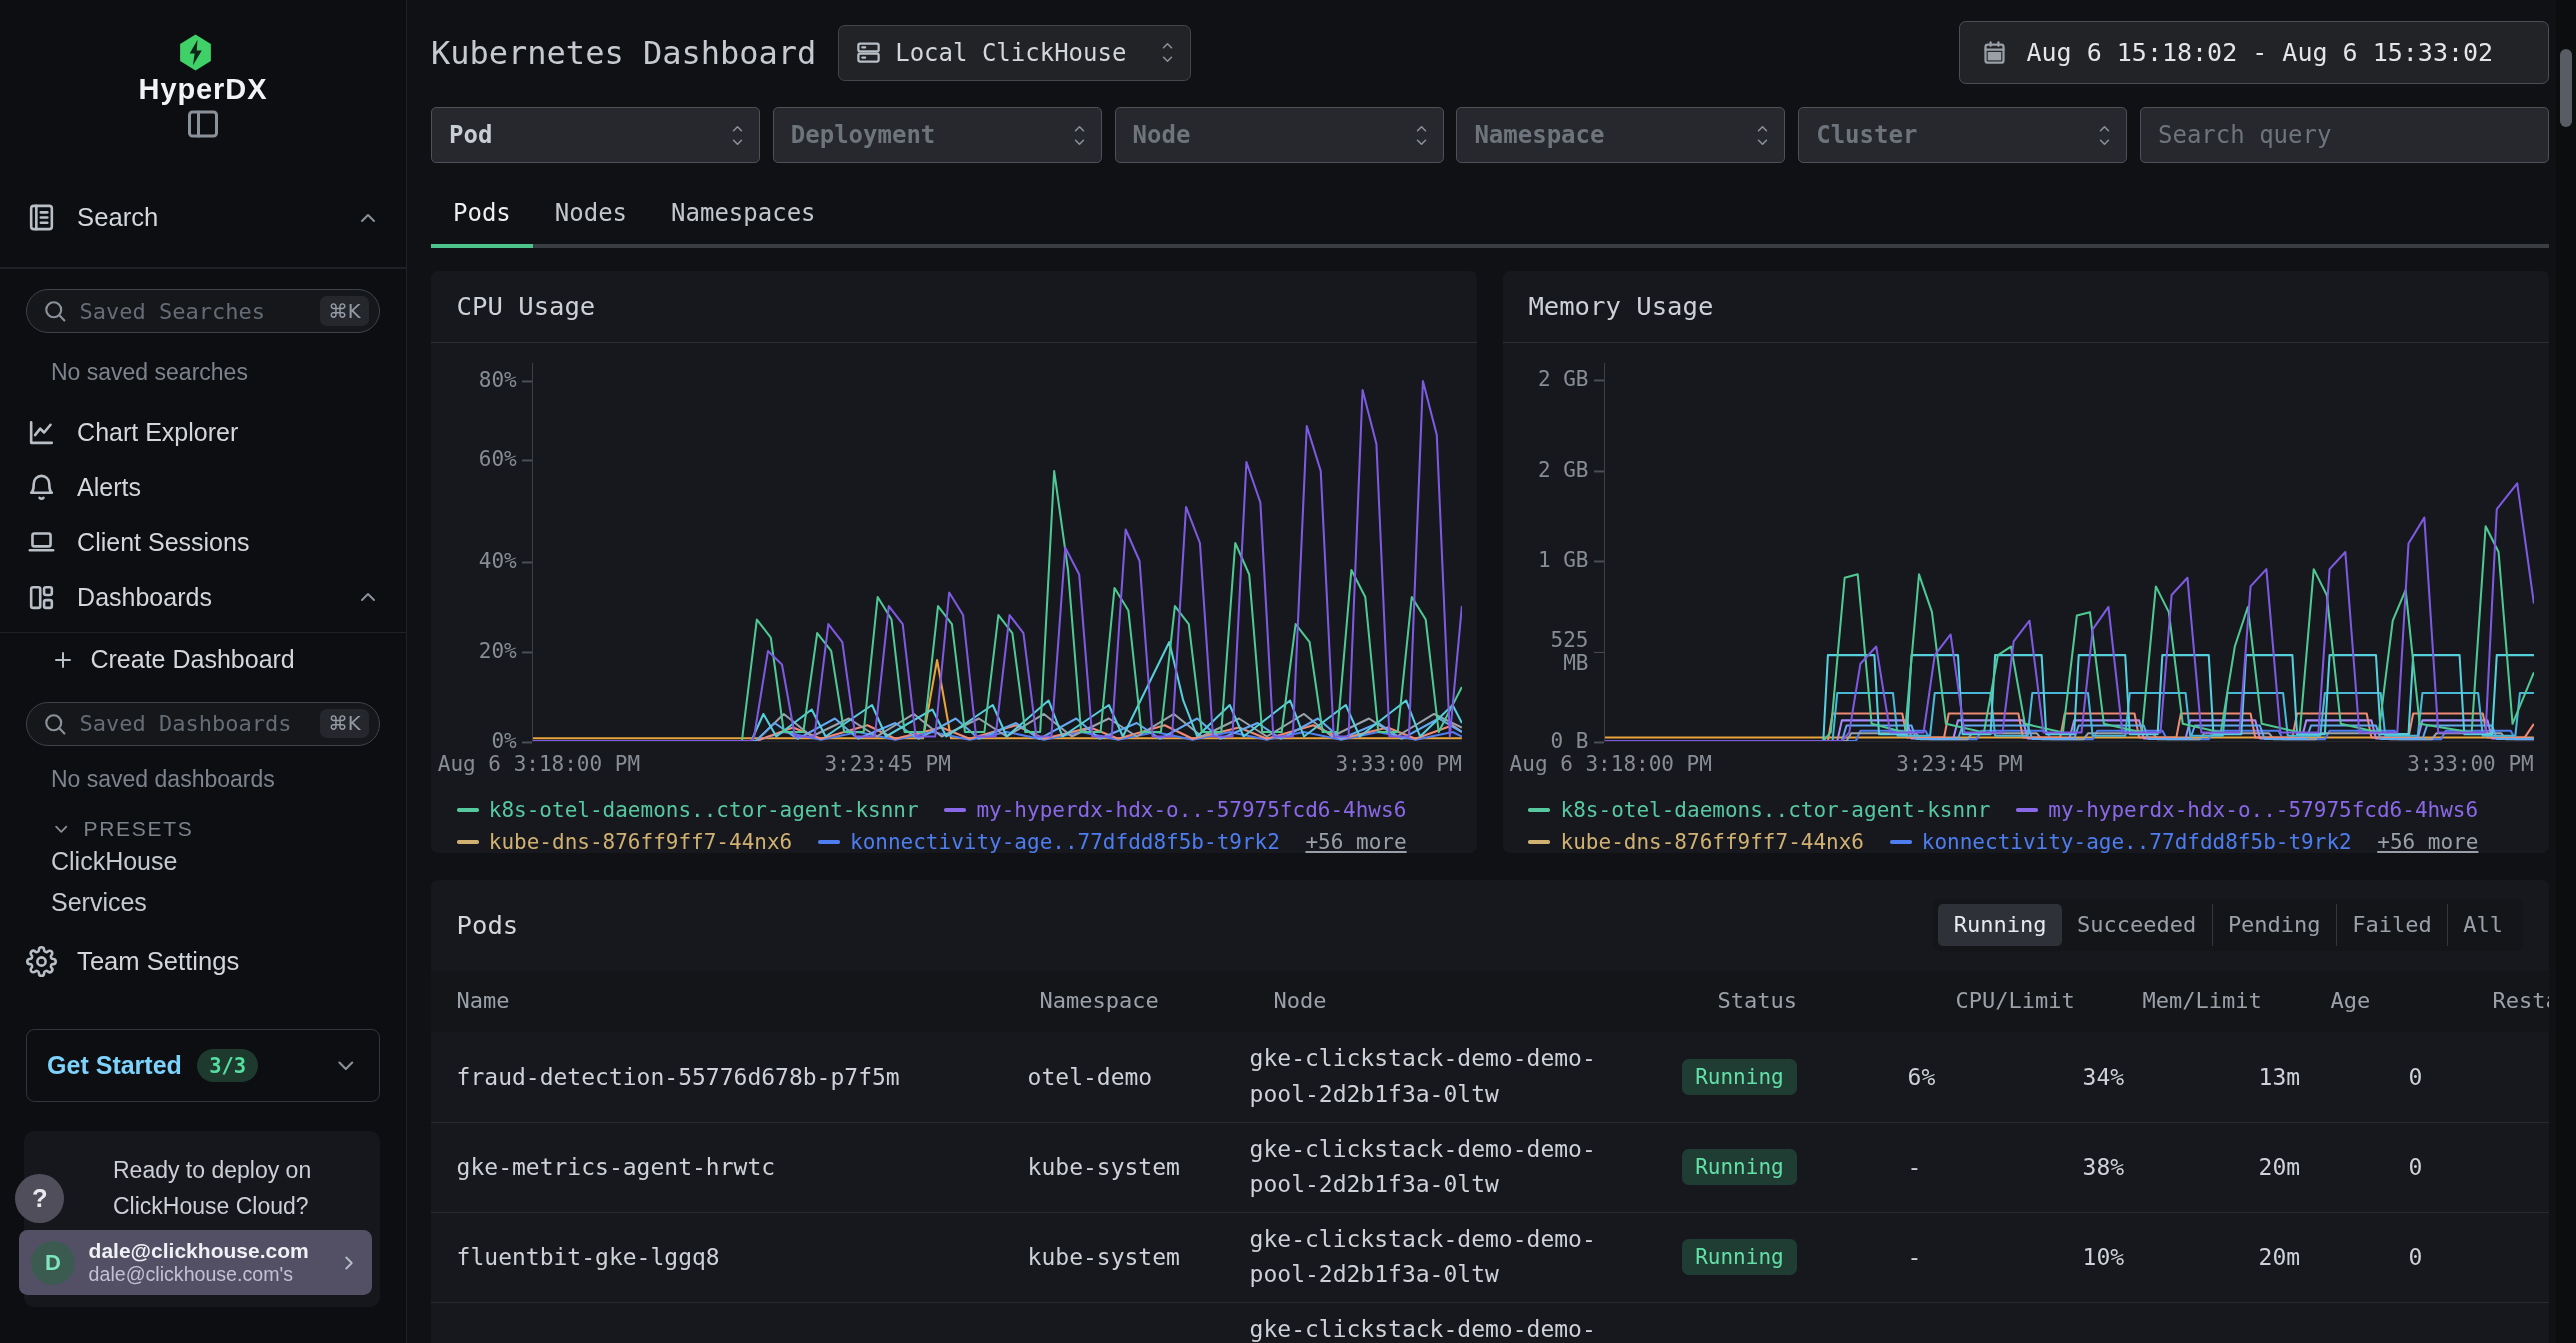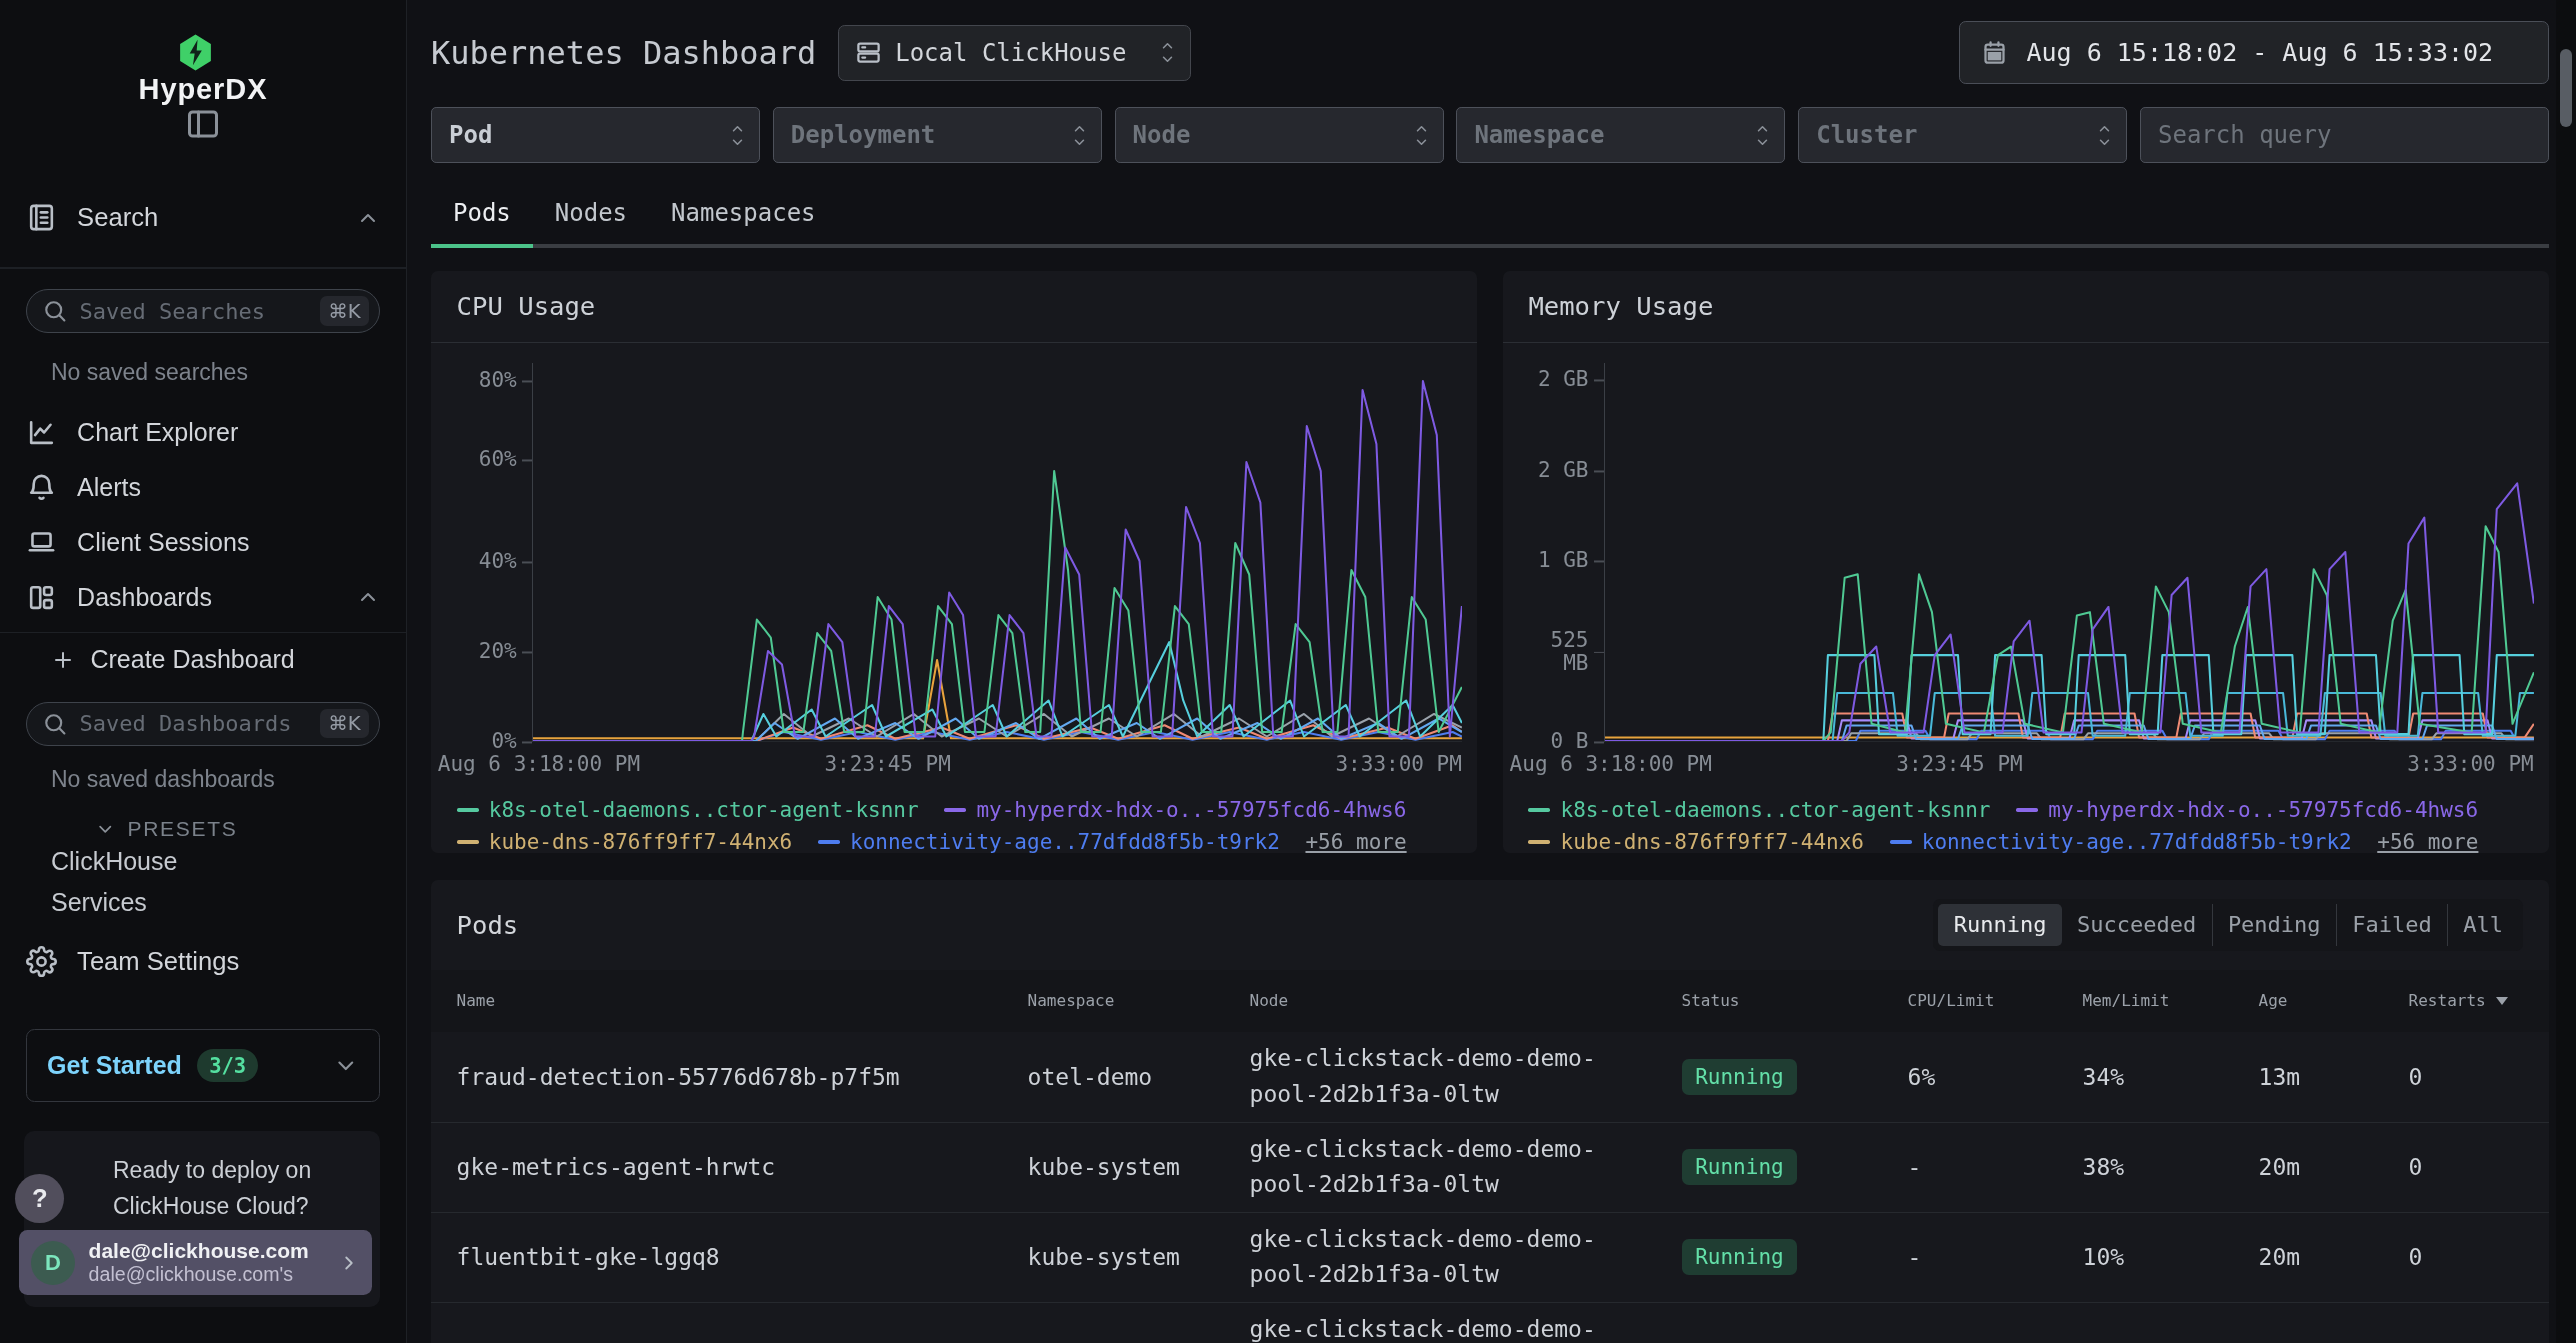--- a/index.html
+++ b/index.html
@@ -22,21 +22,21 @@
   .sb-divider { height:1.7px; background:#1d2025; margin:0; }
 
   .pill-search { margin:20.5px 25.6px 0 25.6px; height:44px; border:1.7px solid #3e434b; border-radius:24px;
                  background:#15171b; display:flex; align-items:center; padding:0 10.2px 0 15.3px; cursor:pointer; }
   .pill-search .mag { width:25.6px; height:25.6px; margin-right:12px; flex:none; }
   .pill-search .ph { font-size:22px; color:#666c75; flex:1; }
   .kbd { font-family:"DejaVu Sans", sans-serif; font-size:19.6px; color:#959ba5; background:#25272d;
          border-radius:6.8px; padding:3.4px 8.5px; }
 
   .muted-line { font-size:23px; color:#7d838c; padding-left:51px; margin-top:25.6px; }
-  .presets-head { display:flex; align-items:center; margin-top:24px; padding-left:51px; color:#7b828b;margin-left:44px; }
+  .presets-head { display:flex; align-items:center; margin-top:24px; padding-left:51px; color:#7b828b; }
   .presets-head .pchev { width:20.5px; height:20.5px; margin-right:12px; }
   .presets-label { font-size:21px; letter-spacing:1.7px; }
   .preset-item { font-size:25px; color:#c6cad0; padding-left:51px; height:41px; display:flex; align-items:center; cursor:pointer; }
   .preset-item.active { color:#4be39e; }
 
   .team-settings { position:absolute; left:25.6px; right:25.6px; top:934px; }
   .get-started { position:absolute; left:25.6px; right:25.6px; top:1029px; height:73px; border:1.7px solid #33363d;
                  border-radius:8.5px; display:flex; align-items:center; padding:0 20.5px; cursor:pointer; }
   .gs-label { font-size:25px; font-weight:bold; color:#7dd3fc; }
   .gs-badge { margin-left:15.3px; font-size:20.5px; font-weight:bold; color:#54dfa0; background:#1e3a2e;
@@ -112,21 +112,21 @@
 
   .pods-panel { margin-top:27px; height:597px; overflow:hidden; }
   .pods-header { height:90px; display:flex; align-items:center; padding:0 25.6px; }
   .pods-title { font-size:25.6px; color:#d3d6db; flex:1; }
   .seg { display:flex; align-items:stretch; background:#141519; border-radius:6.8px; padding:5.1px; }
   .seg-chip { font-size:22px; color:#9aa0a8; padding:8.5px 15.3px; display:flex; align-items:center; cursor:pointer; }
   .seg-chip.sep { border-left:1.7px solid #34373d; }
   .seg-chip.active { background:#2e3137; color:#e8eaed; border-radius:5.1px; }
 
   .tgrid { display:grid; grid-template-columns:571px 222px 432px 226px 175px 176px 150px 1fr; align-items:center; padding:0 25.6px; }
-  .thead { height:62px; background:#141519; color:#9ba1a9; font-size:16px; }
+  .thead { height:62px; background:#141519; color:#9ba1a9; font-size:22px;gap:12px; }
   .th { display:flex; align-items:center; }
   .sort-caret { width:0; height:0; border-left:6.8px solid transparent; border-right:6.8px solid transparent;
                 border-top:8.5px solid #9ba1a9; margin-left:10.2px; }
   .trow { min-height:90px; border-top:1.7px solid #26292e; font-size:23px; color:#ced2d8; cursor:pointer; }
   .trow:first-of-type { border-top:none; }
   .td-node { max-width:401px; line-height:1.55; overflow-wrap:break-word; }
   .badge-running { display:inline-block; font-size:21px; color:#63dfa8; background:#1f3d32;
                    border-radius:6.8px; padding:6px 13.6px; }
 
   .vscroll { position:absolute; right:0; top:0; width:20.5px; height:1343px; background:#0c0d0f; }

